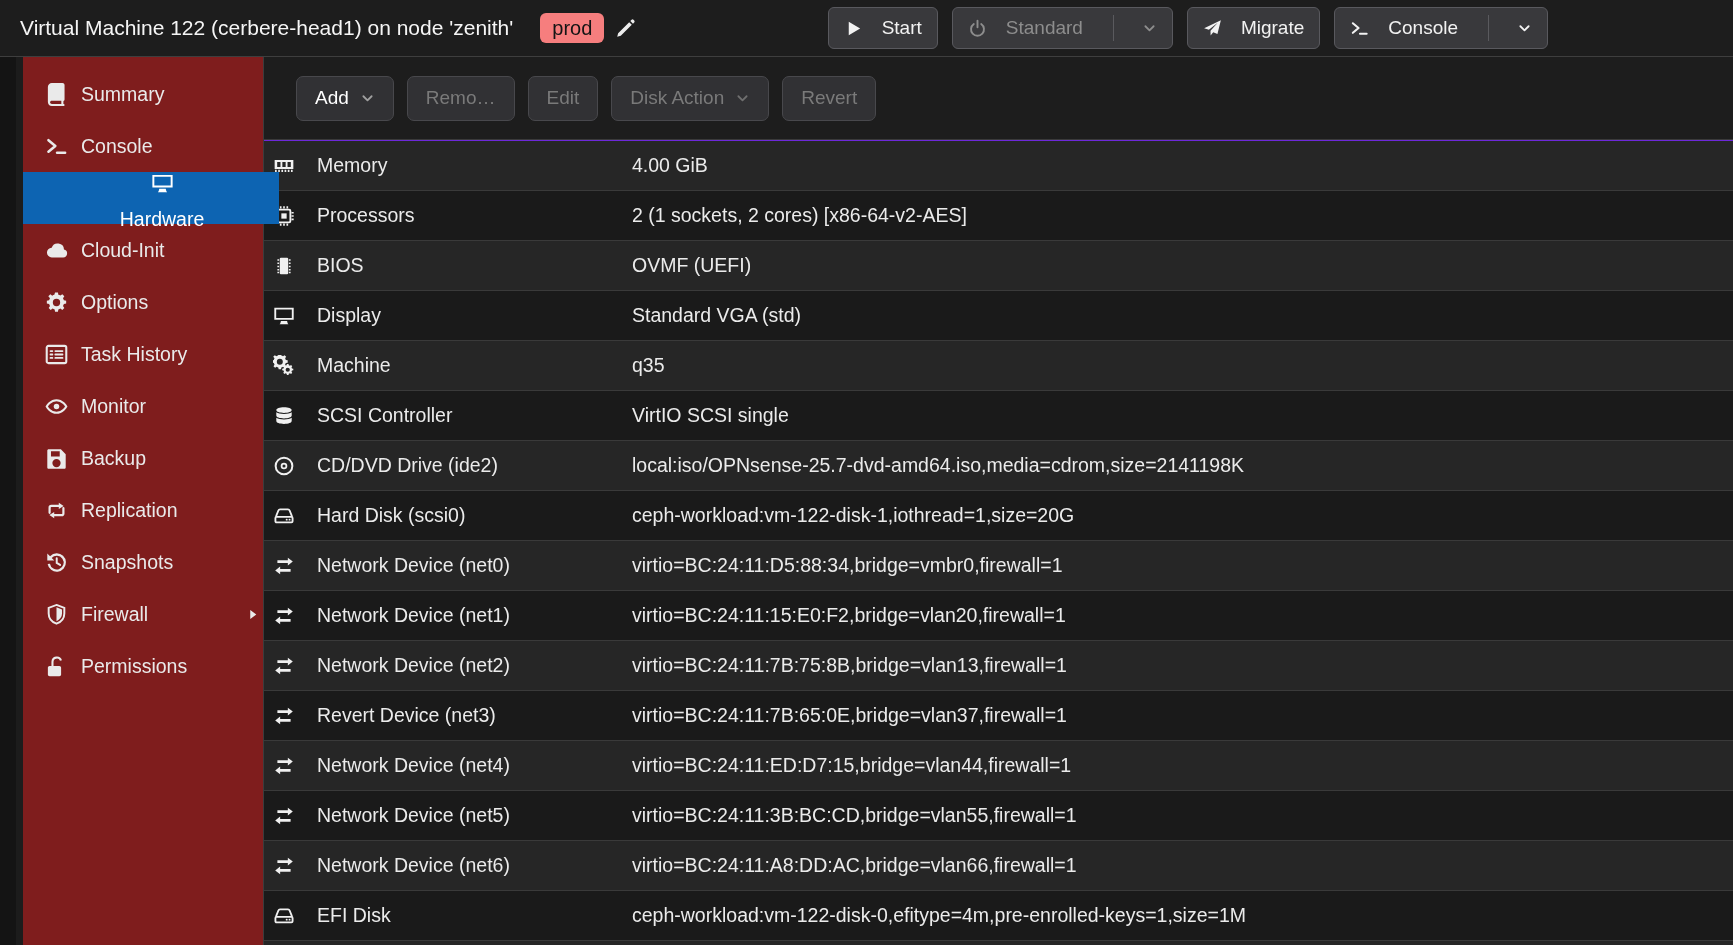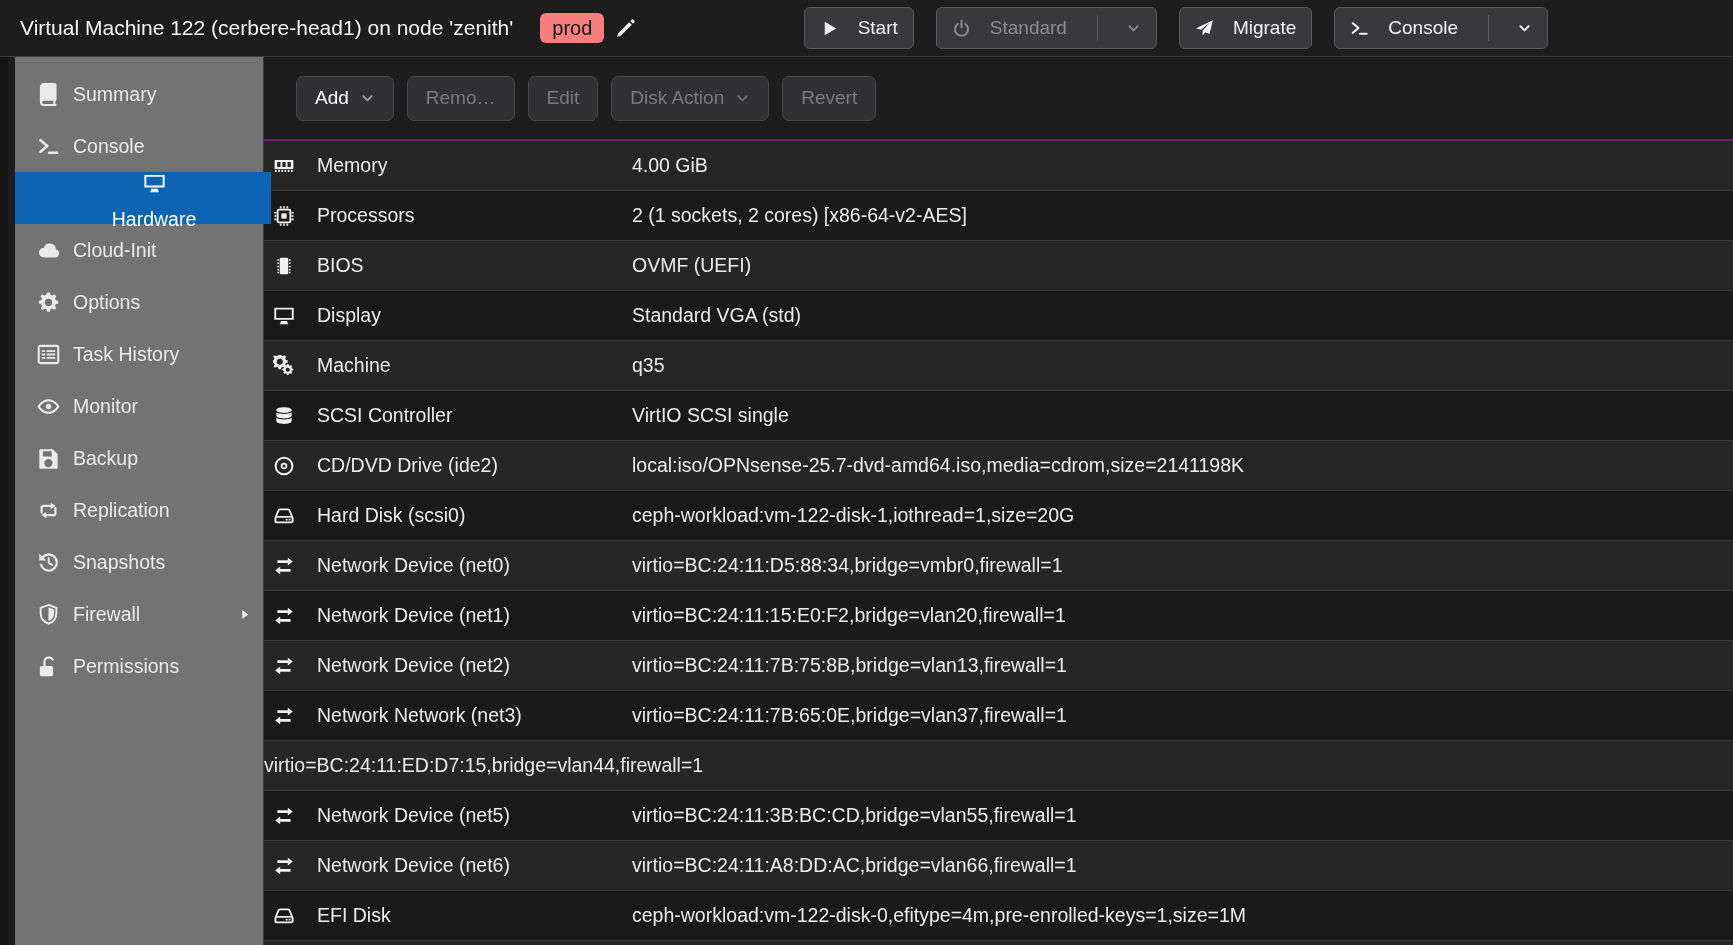--- a/index.html
+++ b/index.html
@@ -18,43 +18,43 @@
   .title { font-size:21px; color:#f5f5f5; margin-left:20px; white-space:nowrap; }
   .tag {
     margin-left:27px; background:#f67e7e; color:#141414; font-size:20px;
     padding:4px 12px; border-radius:6px; line-height:1.1; cursor:default;
   }
   .tag-edit { width:21px; height:21px; margin-left:11px; color:#ececec; }
   .actions { margin-left:auto; margin-right:185px; display:flex; gap:14px; }
   .hbtn {
     display:flex; align-items:center; height:42px; background:#39393c;
     border:1px solid #59595e; border-radius:6px; color:#f2f2f2;
-    font-size:19px; padding:0 15px; gap:19px; font-family:inherit; cursor:pointer;margin-left:8px;
+    font-size:19px; padding:0 15px; gap:19px; font-family:inherit; cursor:pointer;
   }
   .hbtn.disabled { color:#8d8d8d; }
   .hbtn .bicon { width:19px; height:19px; }
   .hbtn .divider { width:1px; height:26px; background:#5a5a5e; margin-left:11px; }
   .hbtn .chev { width:15px; height:15px; margin-left:9px; }
   .icon-slot svg { width:100%; height:100%; display:block; }
   
   .main { position:absolute; top:56px; left:0; right:0; bottom:0; border-top:1px solid #3e3e3e; }
-  .sidebar { position:absolute; top:0; left:8px; width:263px; height:100%; background:#737373;text-align:right; }
+  .sidebar { position:absolute; top:0; left:16px; width:263px; height:100%; background:#7f1d1d;text-align:right; }
   .side-edge { position:absolute; top:0; left:0; width:7px; height:100%; background:#1c1c1c; z-index:4; }
   .side-list { padding-top:11px; position:relative; }
   .side-item {
     position:relative; height:52px; display:flex; align-items:center;
     padding-left:29px; gap:13px; font-size:19.5px; color:#eaeaea; cursor:pointer;
   }
   .side-item.selected { background:#0d64b2; color:#ffffff; z-index:2;flex-direction:column; }
   .sicon { width:23px; height:23px; flex:0 0 23px; }
   .side-item .caret { position:absolute; right:19px; width:15px; height:15px; }
   
   .content {
     position:absolute; left:263px; right:0; top:0; bottom:0;
-    background:#701a75; border-left:1px solid #3c3c3c;
+    background:#6d28d9; border-left:1px solid #3c3c3c;
   }
   .toolbar {
     height:83px; background:#1d1d1d; display:flex; align-items:center;
     padding-left:32px; gap:13px; border-bottom:1px solid #3a3a3a;
   }
   .tbtn {
     height:45px; background:#313134; border:1px solid #48484c; border-radius:7px;
     font-size:19px; color:#ffffff; display:flex; align-items:center;
     padding:0 18px; gap:11px; font-family:inherit; cursor:pointer;
   }
@@ -422,25 +422,33 @@
           </div>
           <span class="rvalue">virtio=BC:24:11:7B:75:8B,bridge=vlan13,firewall=1</span>
         </div>
         <div class="hrow dark" style="background: rgb(26, 26, 26);">
           <div class="cell-label">
             <span class="ricon icon-slot">
               <svg viewBox="0 0 20 20">
                 <path fill="currentColor" d="M13.5 2.5L18 6l-4.5 3.5V7.2H4V4.8h9.5zM6.5 10.5L6.5 12.8H16v2.4H6.5v2.3L2 14z"></path>
               </svg>
             </span>
-            <span class="rlabel">Network Network (net3)</span>
+            <span class="rlabel">Revert Device (net3)</span>
           </div>
           <span class="rvalue">virtio=BC:24:11:7B:65:0E,bridge=vlan37,firewall=1</span>
         </div>
         <div class="hrow light" style="background: rgb(38, 38, 38);">
+          <div class="cell-label">
+            <span class="ricon icon-slot">
+              <svg viewBox="0 0 20 20">
+                <path fill="currentColor" d="M13.5 2.5L18 6l-4.5 3.5V7.2H4V4.8h9.5zM6.5 10.5L6.5 12.8H16v2.4H6.5v2.3L2 14z"></path>
+              </svg>
+            </span>
+            <span class="rlabel">Network Device (net4)</span>
+          </div>
           <span class="rvalue">virtio=BC:24:11:ED:D7:15,bridge=vlan44,firewall=1</span>
         </div>
         <div class="hrow dark" style="background: rgb(26, 26, 26);">
           <div class="cell-label">
             <span class="ricon icon-slot">
               <svg viewBox="0 0 20 20">
                 <path fill="currentColor" d="M13.5 2.5L18 6l-4.5 3.5V7.2H4V4.8h9.5zM6.5 10.5L6.5 12.8H16v2.4H6.5v2.3L2 14z"></path>
               </svg>
             </span>
             <span class="rlabel">Network Device (net5)</span>

